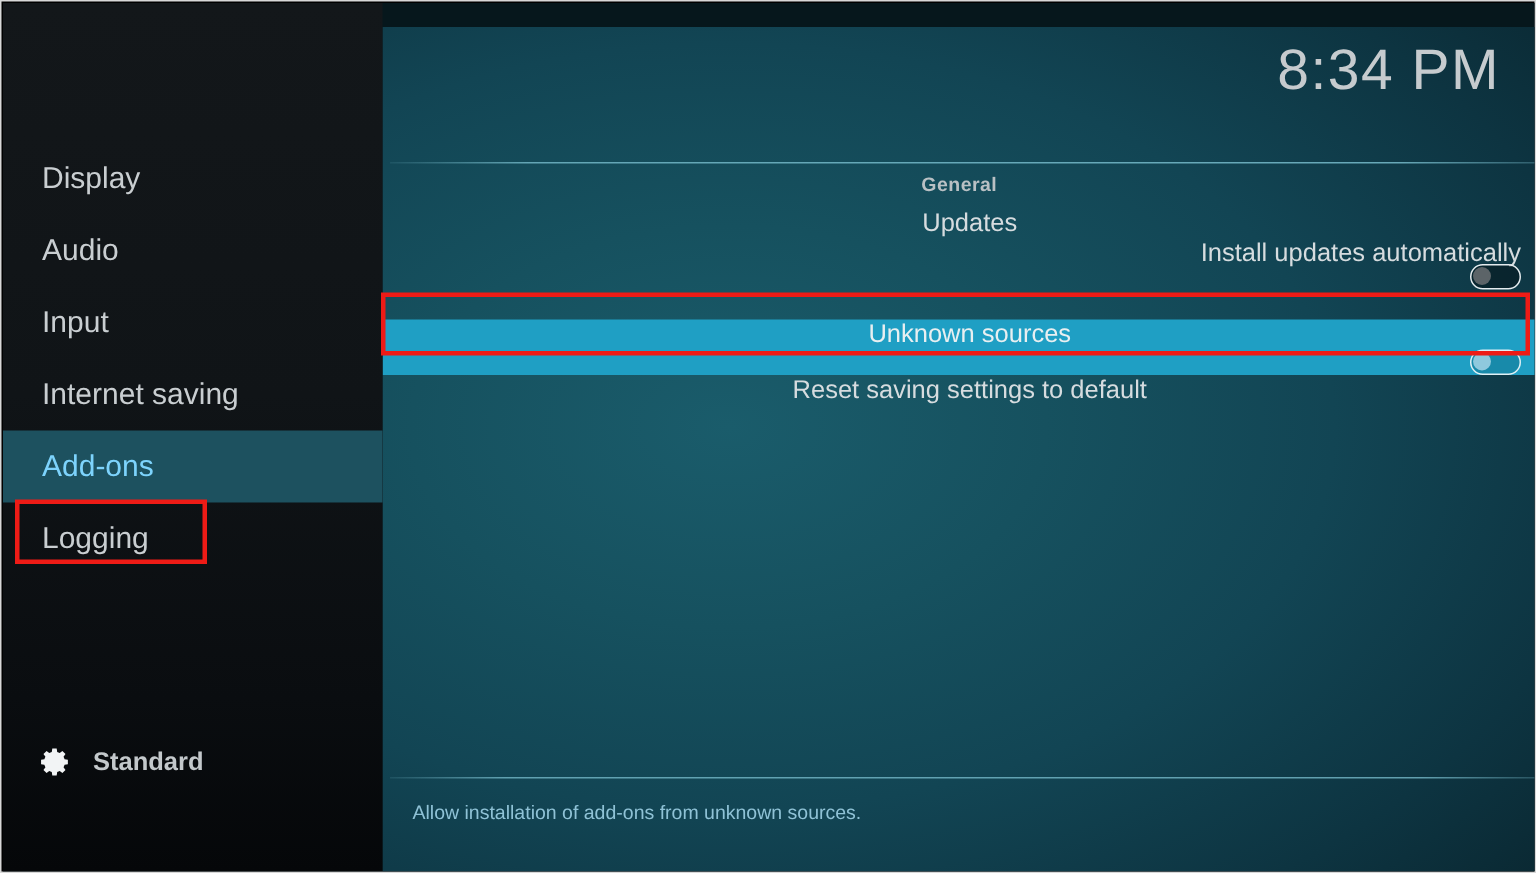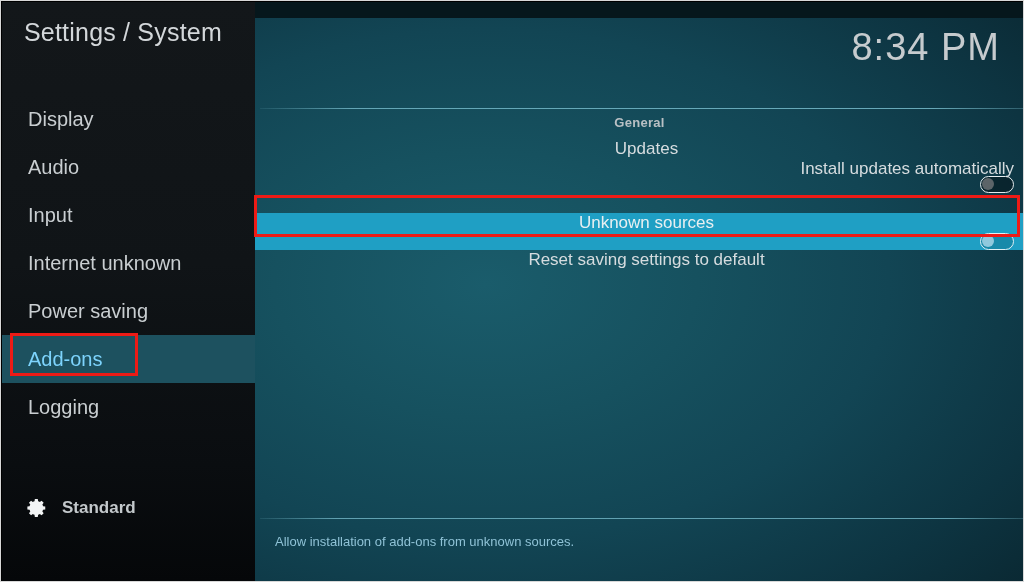--- a/index.html
+++ b/index.html
@@ -252,28 +252,26 @@
   #annot-unknown { left: 252px; top: 193px; width: 766px; height: 42px; }
 </style>
 </head>
 <body>
 
 <div id="screen">
   <div id="frame">
 
     <div id="sidebar">
 
-      <div id="page-title">Settings / System</div>
 
       <div id="sidebar-menu">
           <div class="side-item"><span>Display</span></div>
           <div class="side-item"><span>Audio</span></div>
           <div class="side-item"><span>Input</span></div>
-          <div class="side-item"><span>Internet unknown</span></div>
-          <div class="side-item"><span>Power saving</span></div>
+          <div class="side-item"><span>Internet saving</span></div>
           <div class="side-item selected"><span>Add-ons</span></div>
           <div class="side-item"><span>Logging</span></div>
         </div>
 
       <div id="profile-row">
         <span class="gear">
           <svg class="gear-svg" width="22" height="22" viewBox="0 0 24 24" fill="#f2f4f5" aria-hidden="true">
             <path d="M12 8.2a3.8 3.8 0 1 0 0 7.6 3.8 3.8 0 0 0 0-7.6zm0 5.9a2.1 2.1 0 1 1 0-4.2 2.1 2.1 0 0 1 0 4.2z"></path>
             <path d="M21 13.6v-3.2l-2.4-.37a6.9 6.9 0 0 0-.76-1.83l1.43-1.95-2.26-2.26-1.95 1.43a6.9 6.9 0 0 0-1.83-.76L12.86 2.2h-3.2L9.29 4.66a6.9 6.9 0 0 0-1.83.76L5.51 3.99 3.25 6.25l1.43 1.95a6.9 6.9 0 0 0-.76 1.83L1.5 10.4v3.2l2.42.37c.17.64.43 1.25.76 1.83l-1.43 1.95 2.26 2.26 1.95-1.43c.58.33 1.19.59 1.83.76l.37 2.46h3.2l.37-2.46c.64-.17 1.25-.43 1.83-.76l1.95 1.43 2.26-2.26-1.43-1.95c.33-.58.59-1.19.76-1.83L21 13.6z"></path>
           </svg>

